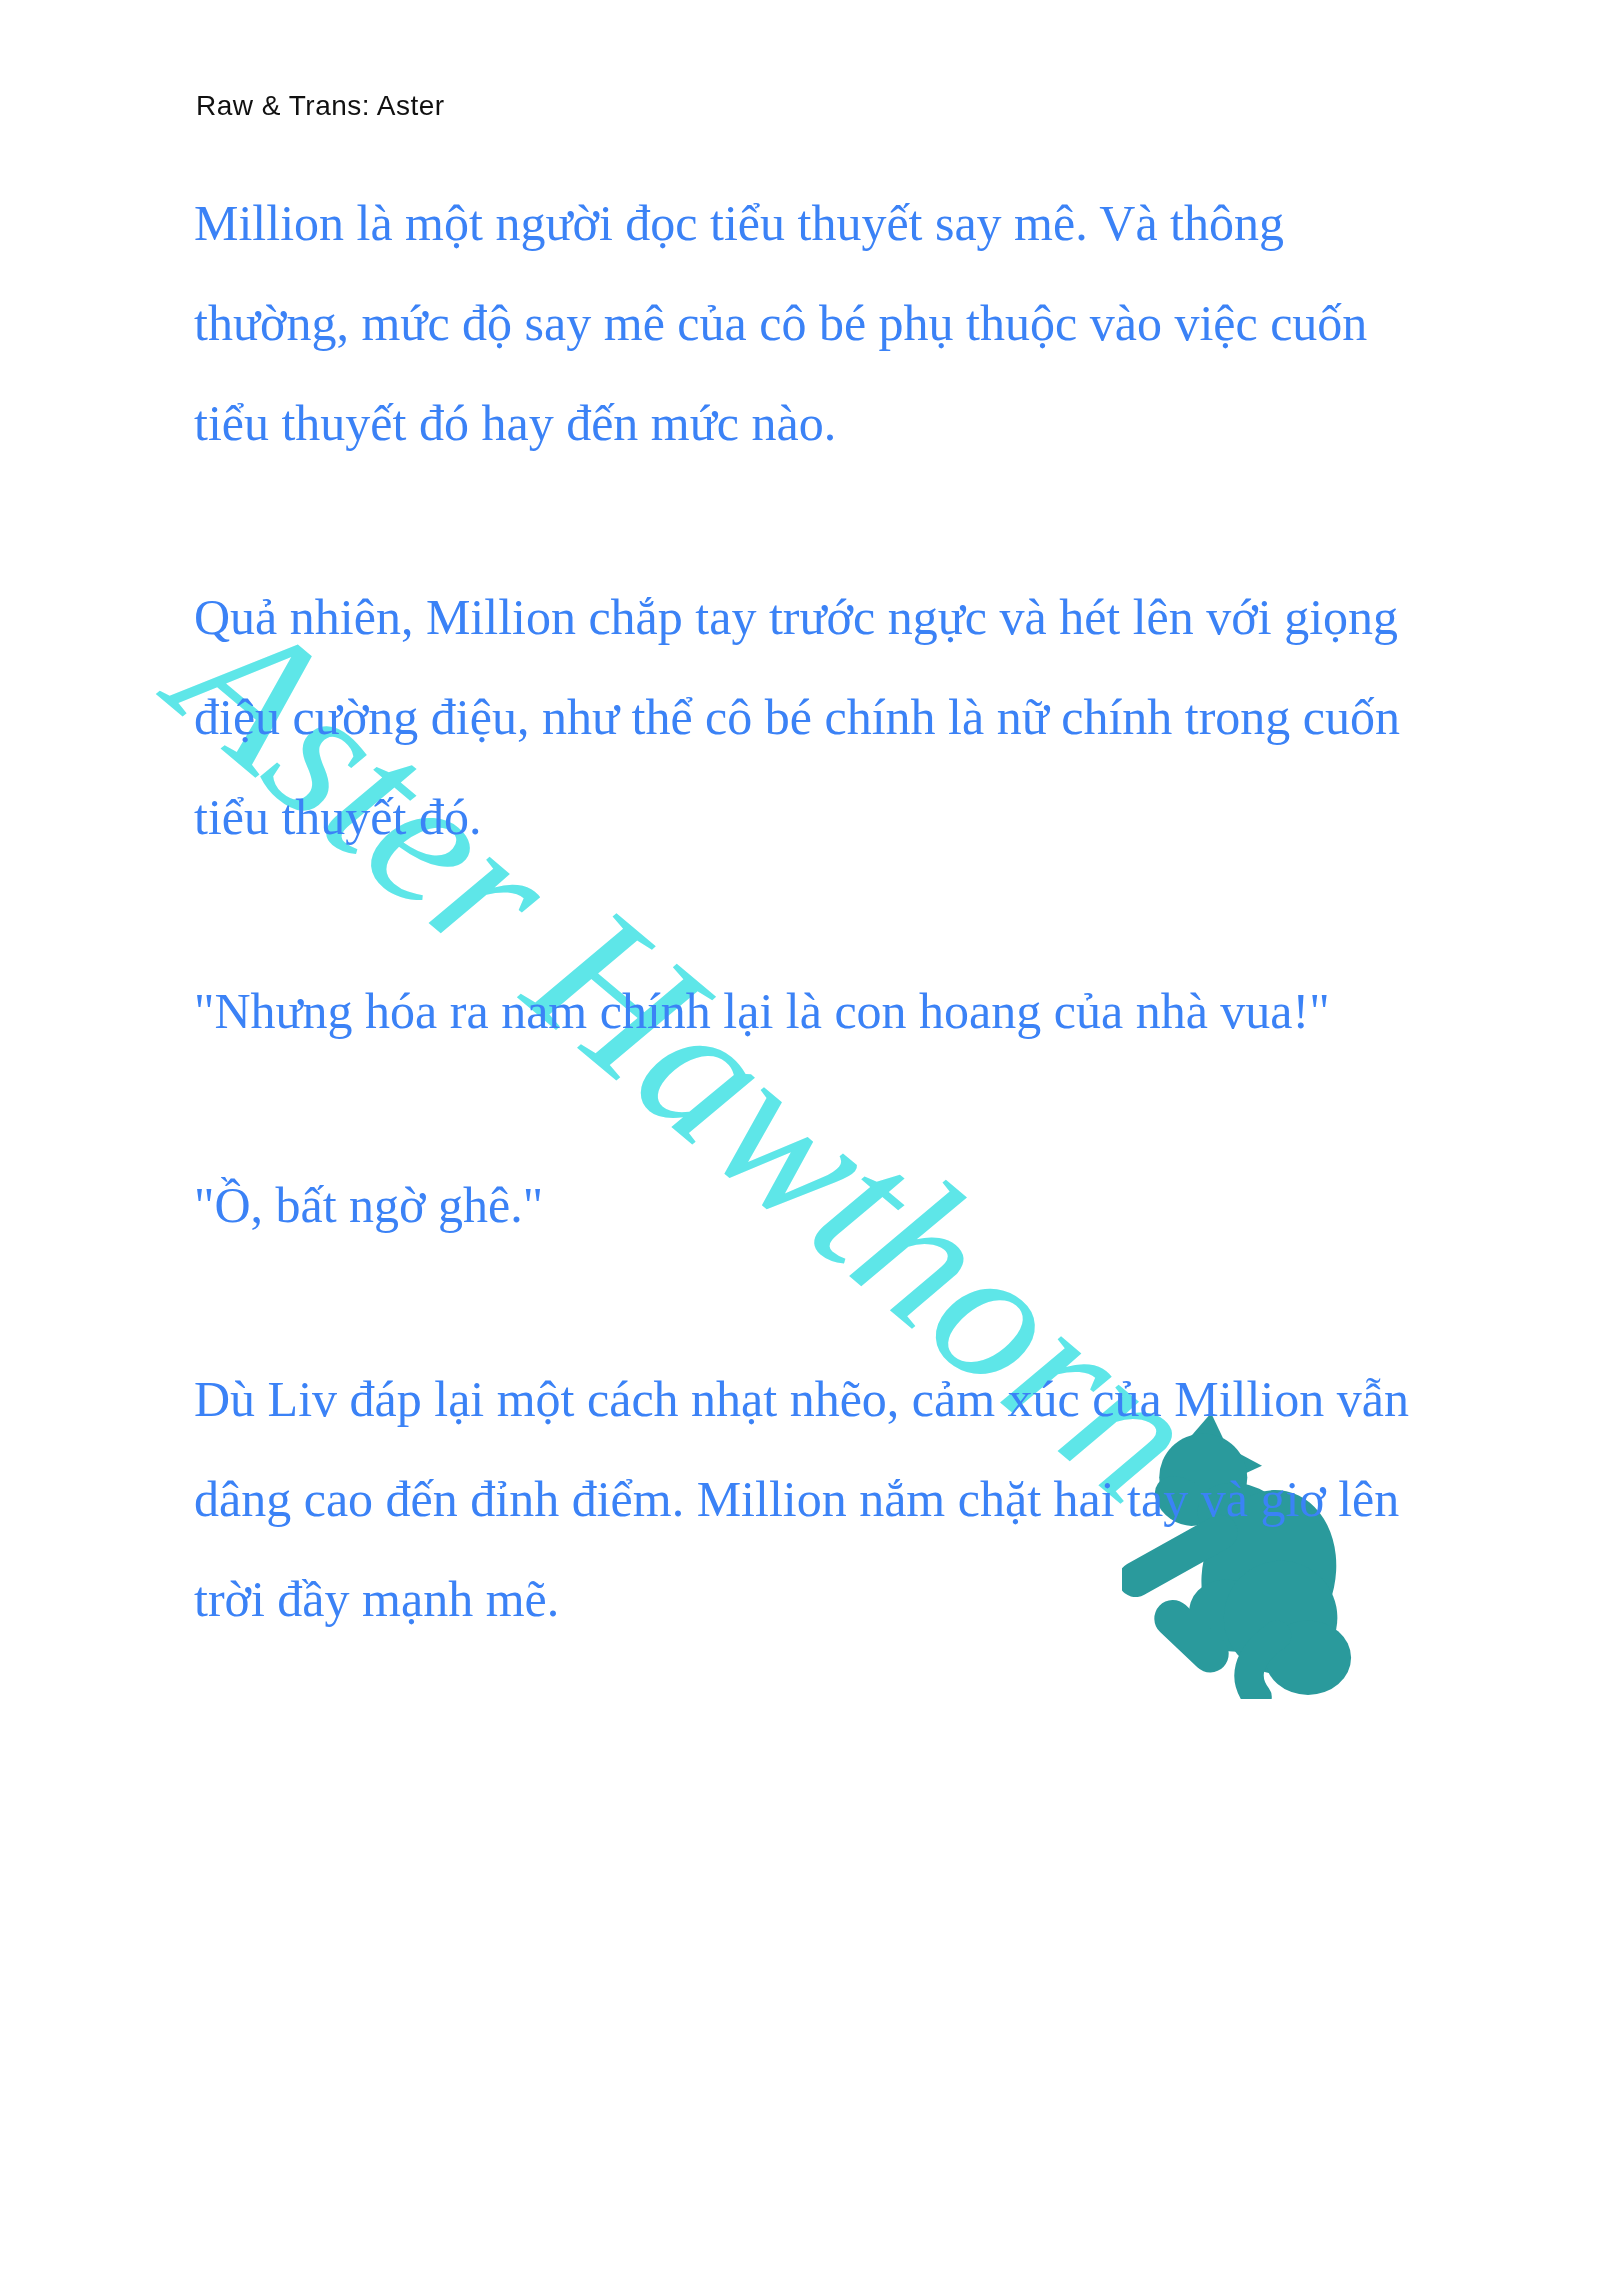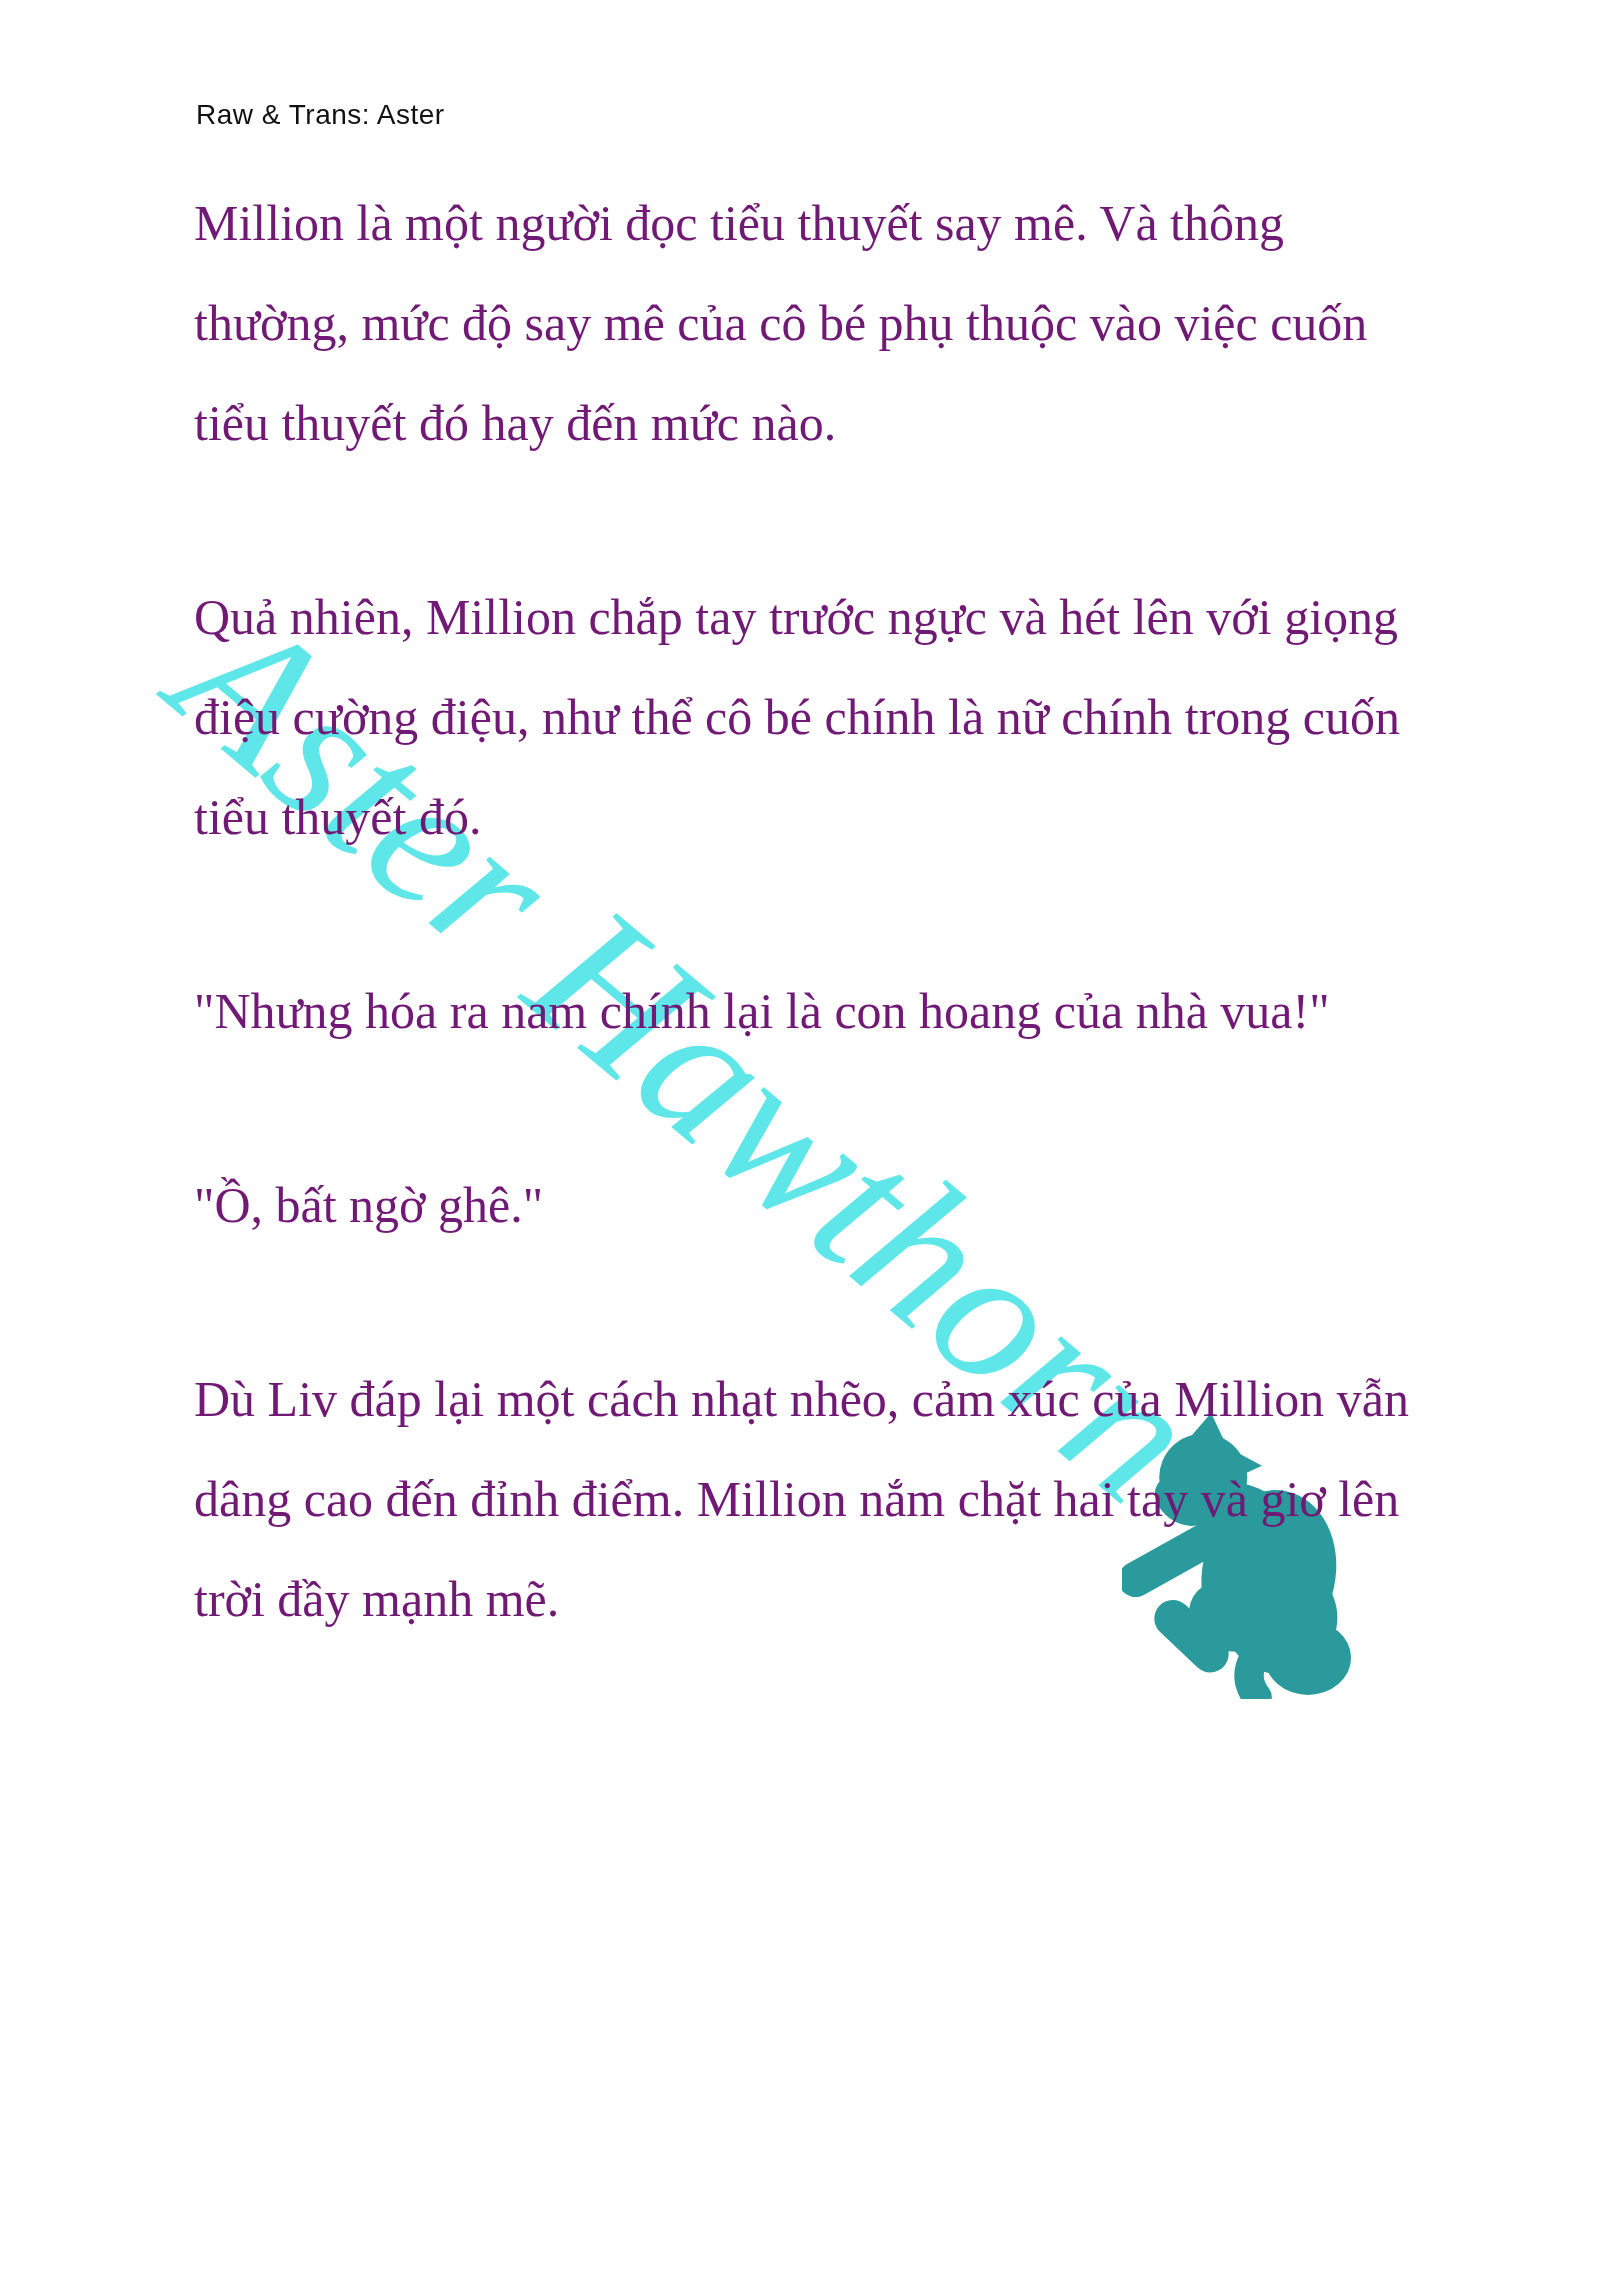--- a/index.html
+++ b/index.html
@@ -5,21 +5,21 @@
   html,body { margin:0; padding:0; background:#ffffff; }
   .page {
     position:relative;
     width:1621px; height:2293px;
     background:#ffffff;
     overflow:hidden;
     font-family:"Liberation Serif", serif;
   }
   .header {
     position:absolute;
-    left:196px; top:99px;
+    left:196px; top:90px;
     font-family:"Liberation Sans", sans-serif;
     font-size:28px;
     color:#111111;
     letter-spacing:0.5px;
     white-space:pre;
   }
   .watermark {
     position:absolute;
     left:279px; top:564px;
     font-family:"Liberation Serif", serif;
@@ -35,21 +35,21 @@
   .content {
     position:absolute;
     left:194px; top:173px;
     width:1392px;
     z-index:2;
   }
   .para {
     font-size:50px;
     line-height:100px;
     margin:0 0 94px 0;
-    color:#701a75;
+    color:#3b82f6;
     white-space:pre;
   }
   .cat {
     position:absolute;
     left:1122px; top:1407px;
     z-index:1;
   }
   .cat-shape { fill:#2a9a9c; stroke:none; }
   .cat-limb  { stroke:#2a9a9c; fill:none; stroke-linecap:round; }
 </style>

